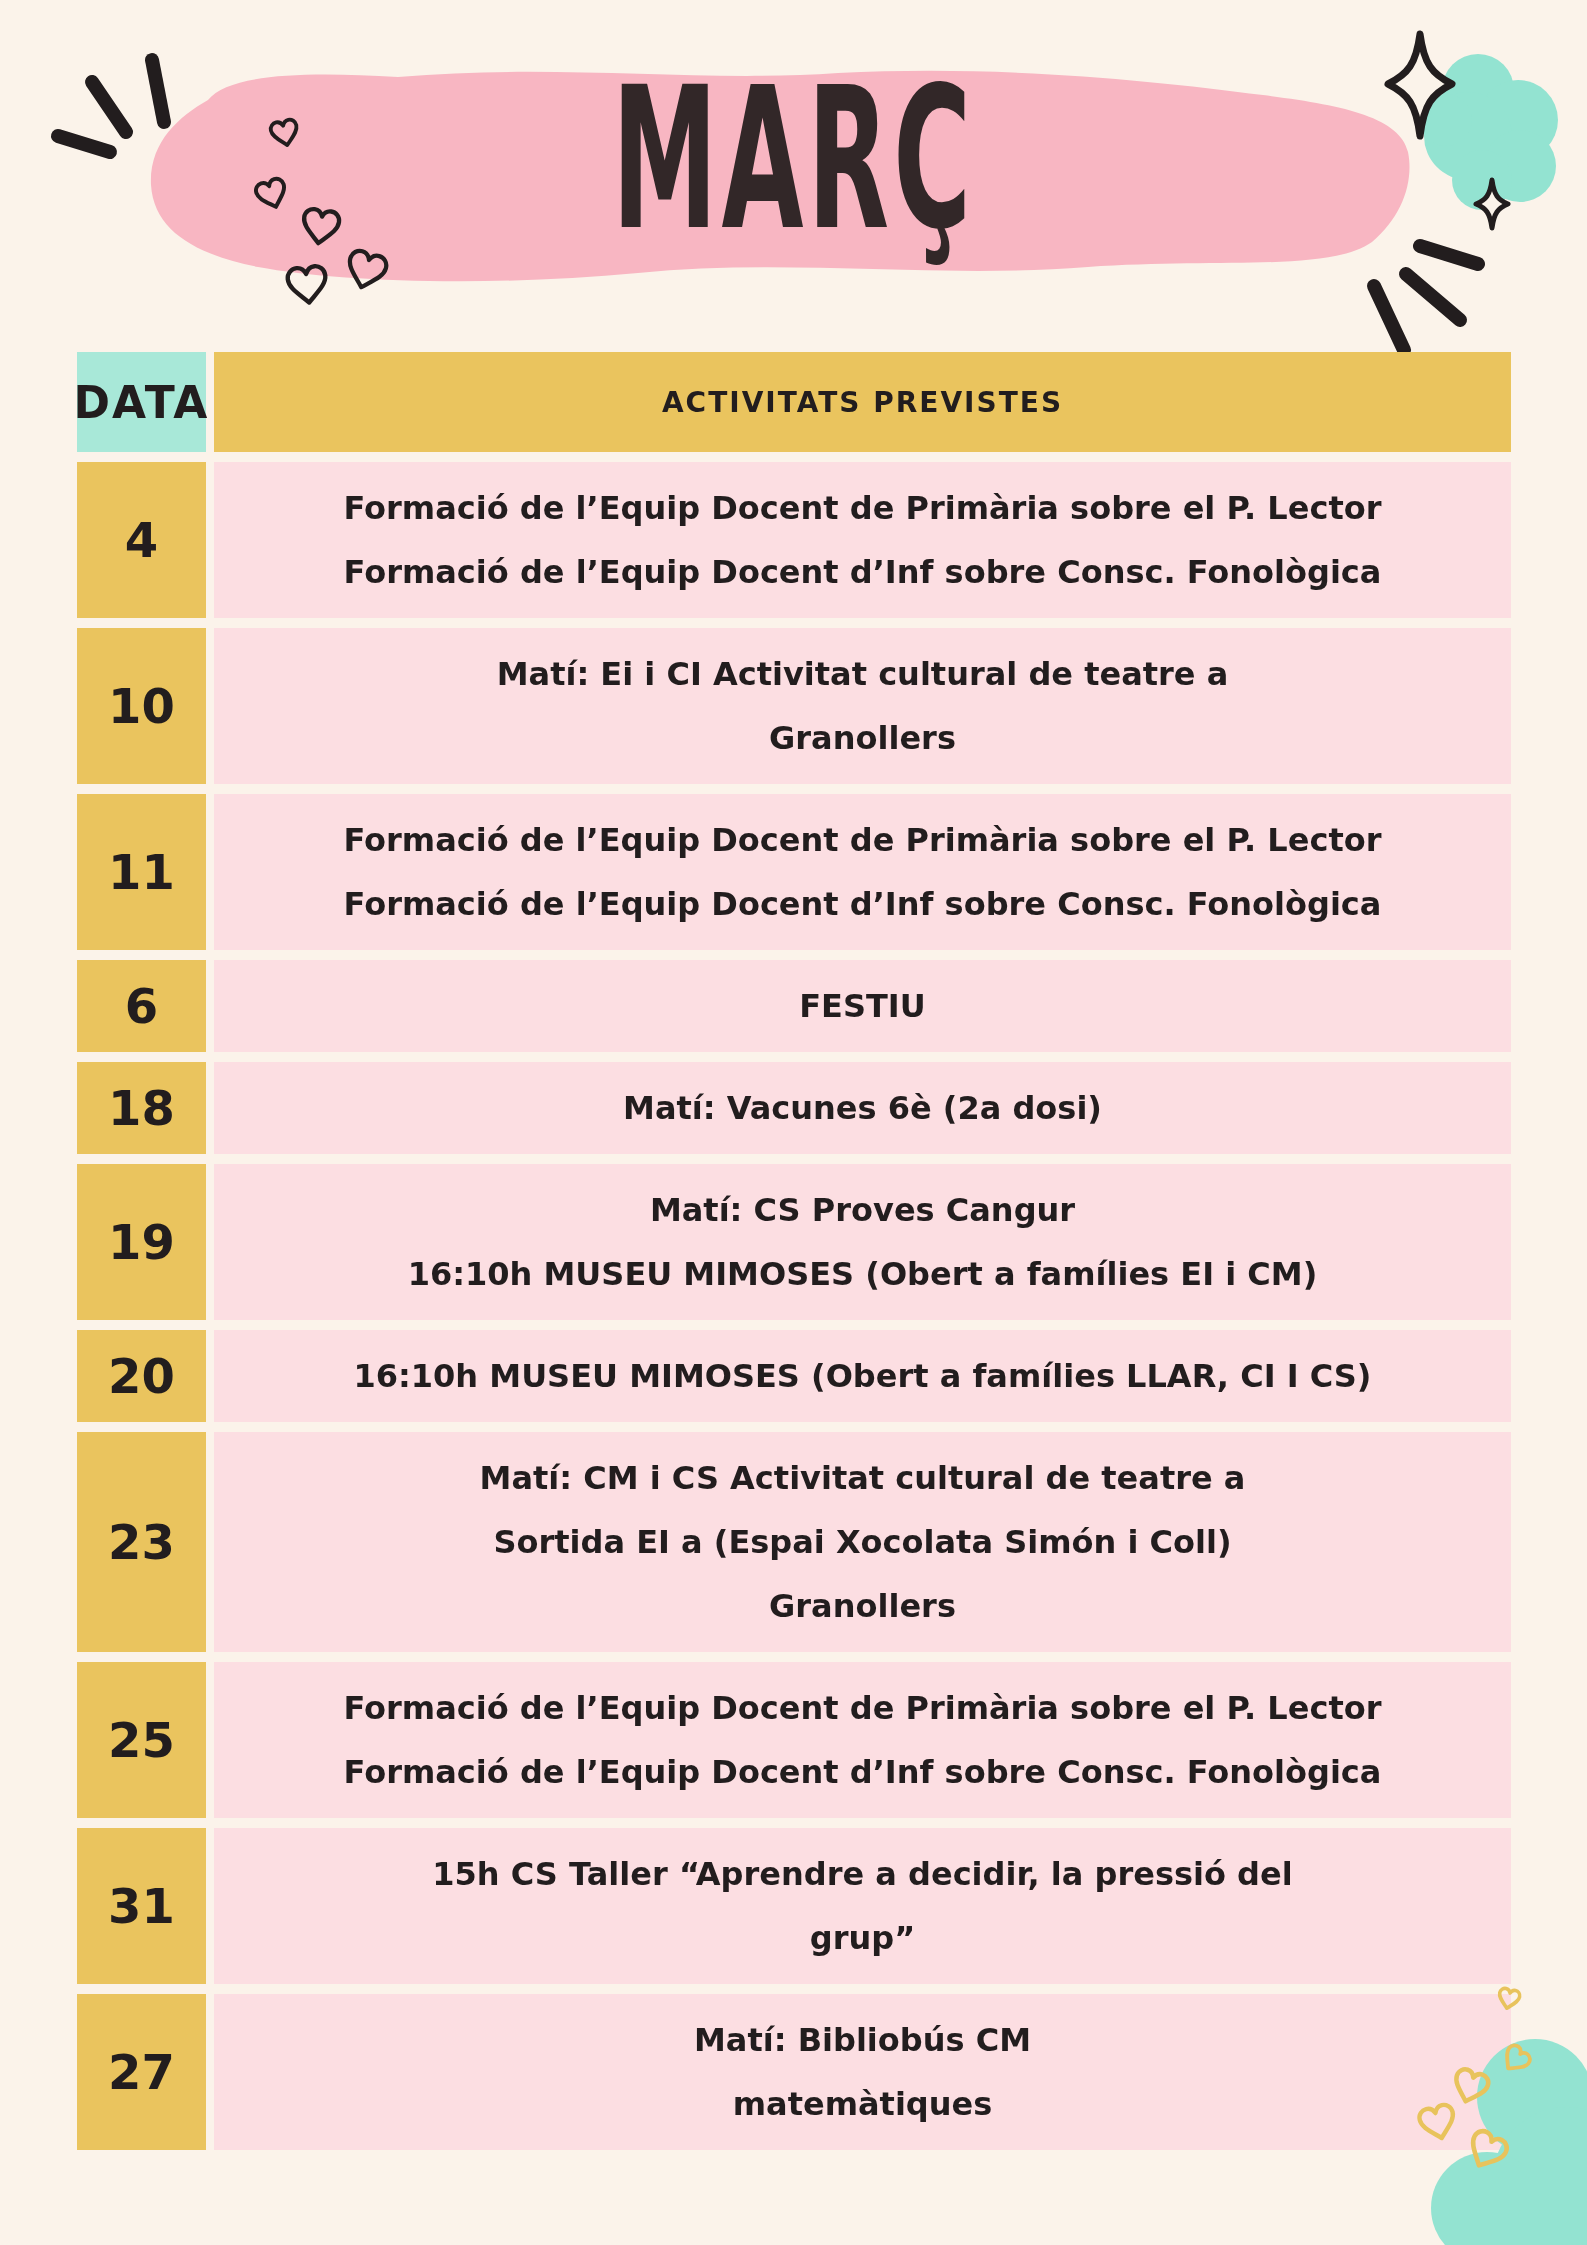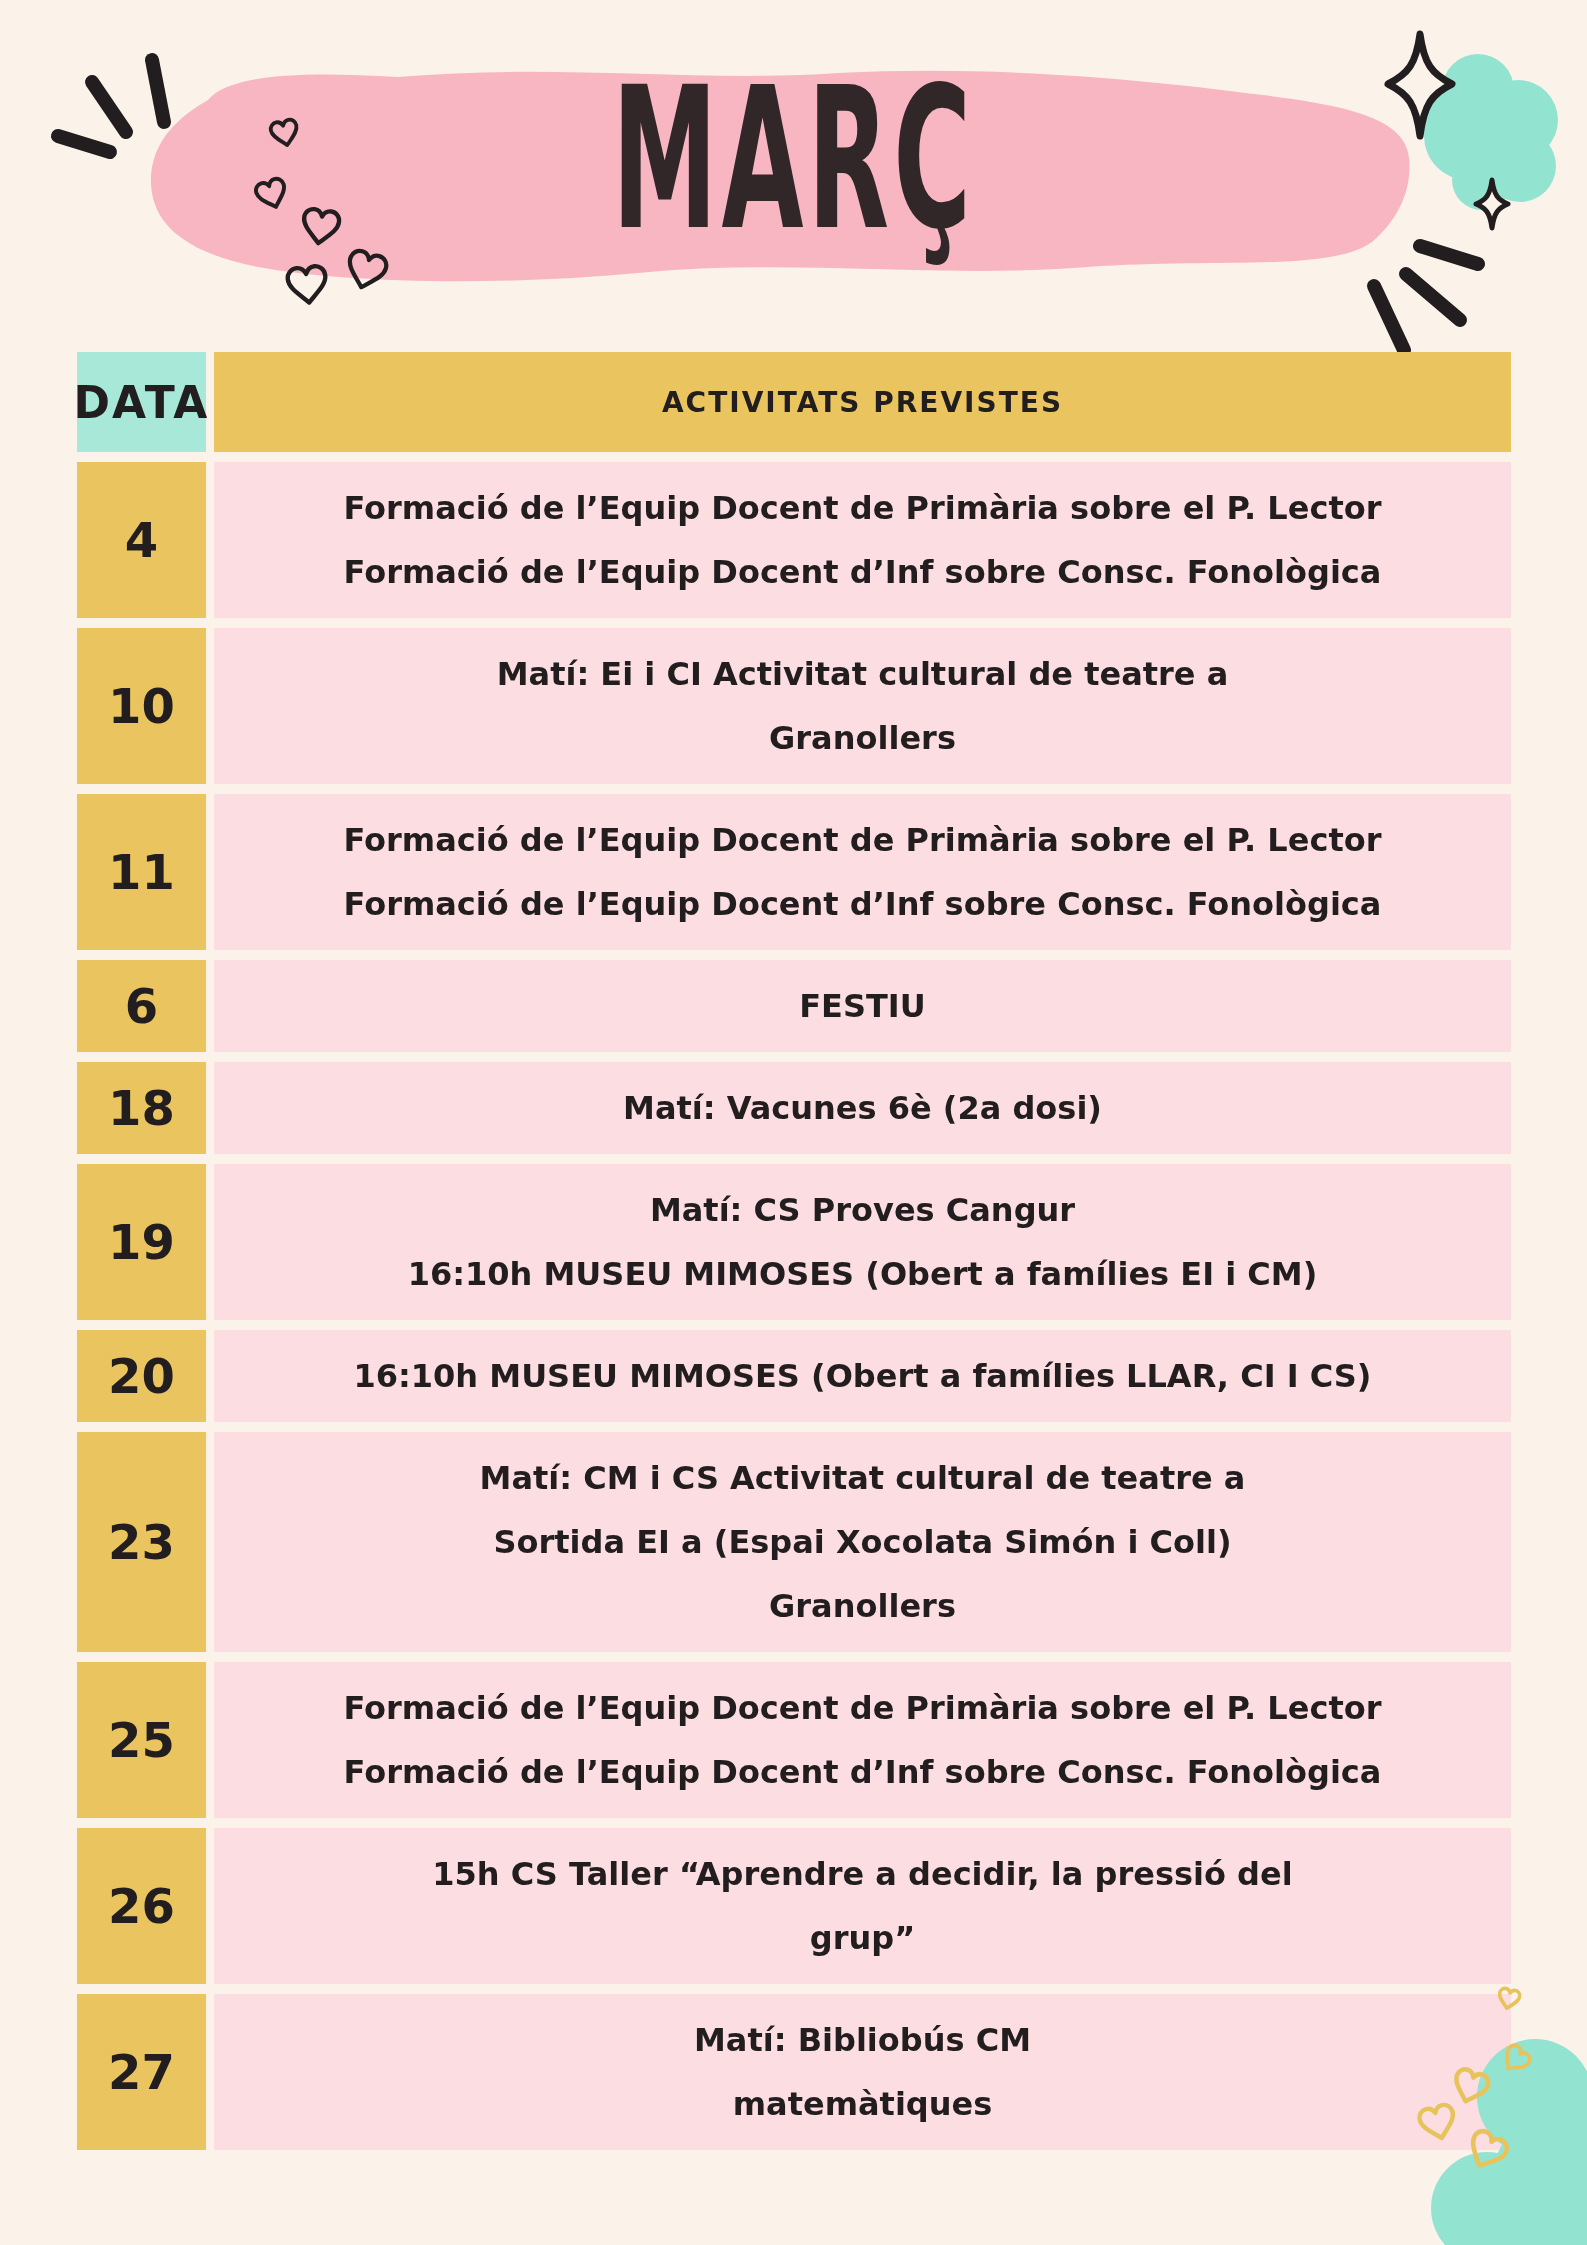--- a/index.html
+++ b/index.html
@@ -157,21 +157,21 @@
           </div>
         </div>
         <div class="row">
           <div class="cell date-cell">25</div>
           <div class="cell act-cell">
             <div class="act-line">Formació de l’Equip Docent de Primària sobre el P. Lector</div>
             <div class="act-line">Formació de l’Equip Docent d’Inf sobre Consc. Fonològica</div>
           </div>
         </div>
         <div class="row">
-          <div class="cell date-cell">26</div>
+          <div class="cell date-cell">31</div>
           <div class="cell act-cell">
             <div class="act-line">15h CS Taller “Aprendre a decidir, la pressió del</div>
             <div class="act-line">grup”</div>
           </div>
         </div>
         <div class="row">
           <div class="cell date-cell">27</div>
           <div class="cell act-cell">
             <div class="act-line">Matí: Bibliobús CM</div>
             <div class="act-line">matemàtiques</div>

